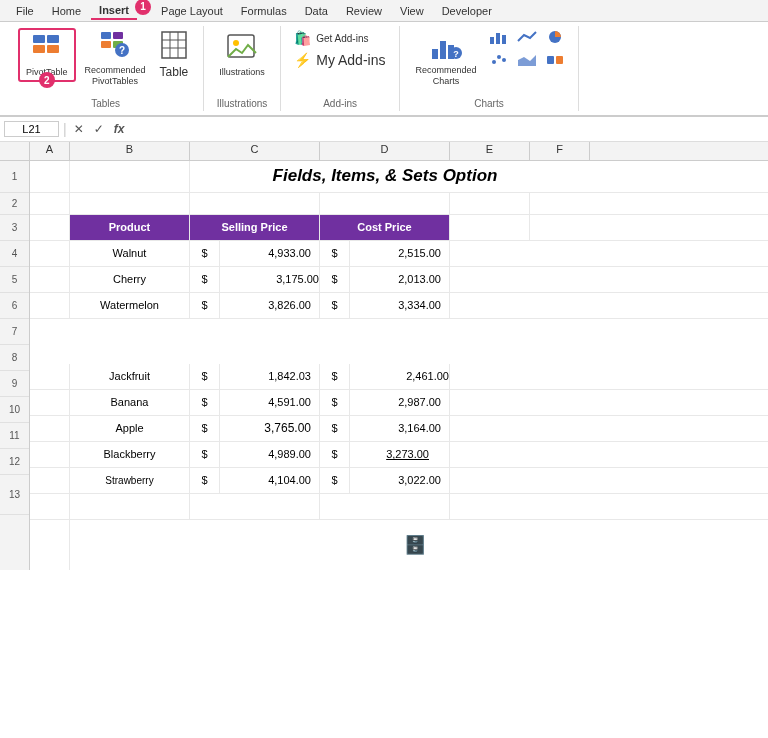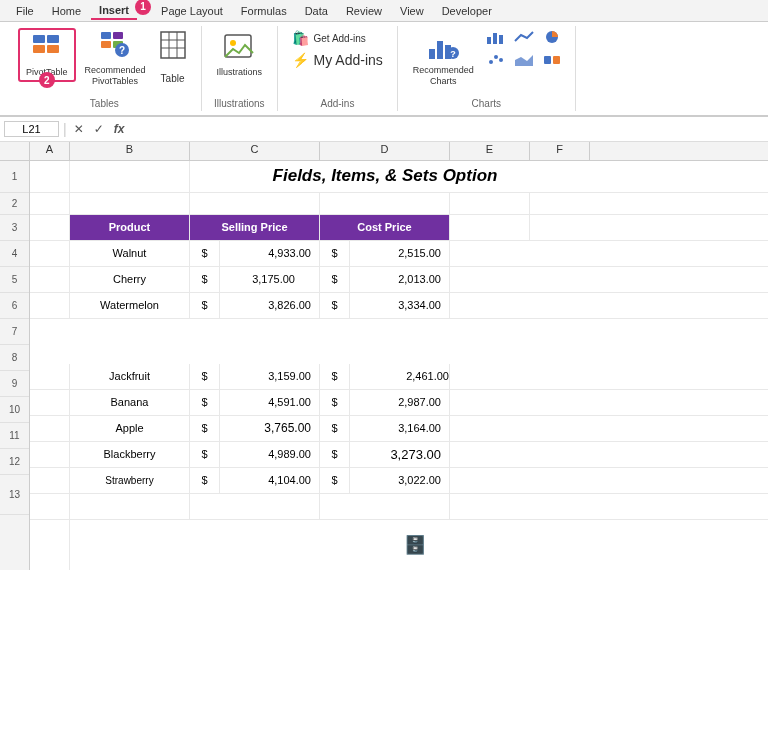--- a/index.html
+++ b/index.html
@@ -56,21 +56,21 @@
       <div style="display:flex;flex-direction:column;align-items:center;cursor:pointer;padding:3px 5px;border-radius:2px;">
         <span style="font-size:22px;line-height:1.1;">
           <svg width="26" height="28" viewBox="0 0 26 28" fill="none">
             <rect x="1" y="1" width="24" height="26" fill="none" stroke="#555" stroke-width="1.5"></rect>
             <line x1="1" y1="9" x2="25" y2="9" stroke="#555" stroke-width="1"></line>
             <line x1="9" y1="1" x2="9" y2="27" stroke="#555" stroke-width="1"></line>
             <line x1="17" y1="1" x2="17" y2="27" stroke="#555" stroke-width="1"></line>
             <line x1="1" y1="17" x2="25" y2="17" stroke="#555" stroke-width="1"></line>
           </svg>
         </span>
-        <span style="font-size:10px;color:#333;text-align:center;margin-top:9px;">Table</span>
+        <span style="font-size:12px;color:#333;text-align:center;margin-top:1px;">Table</span>
       </div>
     </div>
     <div style="font-size:10px;color:#666;margin-top:8px;text-align:center;">Tables</div>
   </div>
 
   <div style="display:flex;flex-direction:column;align-items:center;padding:2px 10px;border-right:1px solid #ddd;">
     <div style="display:flex;gap:4px;align-items:flex-start;flex:1;">
       <div style="display:flex;flex-direction:column;align-items:center;cursor:pointer;padding:3px 5px;border-radius:2px;">
         <span style="font-size:24px;line-height:1.1;">
           <svg width="32" height="30" viewBox="0 0 32 30" fill="none">
@@ -239,41 +239,41 @@
         <div style="width:100px;border-right:1px solid #e8e8e8;display:flex;align-items:center;justify-content:flex-end;padding-right:8px;font-size:11px;">4,933.00</div>
         <div style="width:30px;border-right:1px solid #e8e8e8;display:flex;align-items:center;justify-content:center;font-size:11px;">$</div>
         <div style="width:100px;border-right:1px solid #e8e8e8;display:flex;align-items:center;justify-content:flex-end;padding-right:8px;font-size:11px;">2,515.00</div>
         <div style="width:80px;"></div>
       </div>
 
       <div style="display:flex;border-bottom:1px solid #e8e8e8;height:26px;">
         <div style="width:40px;border-right:1px solid #e8e8e8;"></div>
         <div style="width:120px;border-right:1px solid #e8e8e8;display:flex;align-items:center;justify-content:center;font-size:11px;">Cherry</div>
         <div style="width:30px;border-right:1px solid #e8e8e8;display:flex;align-items:center;justify-content:center;font-size:11px;">$</div>
-        <div style="width:100px;border-right:1px solid #e8e8e8;display:flex;align-items:center;justify-content:flex-end;padding-right:24px;font-size:11px;">3,175.00</div>
+        <div style="width:100px;border-right:1px solid #e8e8e8;display:flex;align-items:center;justify-content:flex-end;padding-right:0;font-size:11px;">3,175.00</div>
         <div style="width:30px;border-right:1px solid #e8e8e8;display:flex;align-items:center;justify-content:center;font-size:11px;">$</div>
         <div style="width:100px;border-right:1px solid #e8e8e8;display:flex;align-items:center;justify-content:flex-end;padding-right:8px;font-size:11px;">2,013.00</div>
         <div style="width:80px;"></div>
       </div>
 
       <div style="display:flex;border-bottom:1px solid #e8e8e8;height:26px;">
         <div style="width:40px;border-right:1px solid #e8e8e8;"></div>
         <div style="width:120px;border-right:1px solid #e8e8e8;display:flex;align-items:center;justify-content:center;font-size:11px;">Watermelon</div>
         <div style="width:30px;border-right:1px solid #e8e8e8;display:flex;align-items:center;justify-content:center;font-size:11px;">$</div>
         <div style="width:100px;border-right:1px solid #e8e8e8;display:flex;align-items:center;justify-content:flex-end;padding-right:8px;font-size:11px;">3,826.00</div>
         <div style="width:30px;border-right:1px solid #e8e8e8;display:flex;align-items:center;justify-content:center;font-size:11px;">$</div>
         <div style="width:100px;border-right:1px solid #e8e8e8;display:flex;align-items:center;justify-content:flex-end;padding-right:8px;font-size:11px;">3,334.00</div>
         <div style="width:80px;"></div>
       </div>
 
       <div style="display:flex;border-bottom:1px solid #e8e8e8;height:26px;margin-top:45px;">
         <div style="width:40px;border-right:1px solid #e8e8e8;"></div>
         <div style="width:120px;border-right:1px solid #e8e8e8;display:flex;align-items:center;justify-content:center;font-size:11px;">Jackfruit</div>
         <div style="width:30px;border-right:1px solid #e8e8e8;display:flex;align-items:center;justify-content:center;font-size:11px;">$</div>
-        <div style="width:100px;border-right:1px solid #e8e8e8;display:flex;align-items:center;justify-content:flex-end;padding-right:8px;font-size:11px;">3,159.00</div>
+        <div style="width:100px;border-right:1px solid #e8e8e8;display:flex;align-items:center;justify-content:flex-end;padding-right:8px;font-size:11px;">1,842.03</div>
         <div style="width:30px;border-right:1px solid #e8e8e8;display:flex;align-items:center;justify-content:center;font-size:11px;">$</div>
         <div style="width:100px;border-right:1px solid #e8e8e8;display:flex;align-items:center;justify-content:flex-end;font-size:11px;">2,461.00</div>
         <div style="width:80px;"></div>
       </div>
 
       <div style="display:flex;border-bottom:1px solid #e8e8e8;height:26px;">
         <div style="width:40px;border-right:1px solid #e8e8e8;"></div>
         <div style="width:120px;border-right:1px solid #e8e8e8;display:flex;align-items:center;justify-content:center;font-size:11px;">Banana</div>
         <div style="width:30px;border-right:1px solid #e8e8e8;display:flex;align-items:center;justify-content:center;font-size:11px;">$</div>
         <div style="width:100px;border-right:1px solid #e8e8e8;display:flex;align-items:center;justify-content:flex-end;padding-right:8px;font-size:11px;">4,591.00</div>
@@ -291,21 +291,21 @@
         <div style="width:100px;border-right:1px solid #e8e8e8;display:flex;align-items:center;justify-content:flex-end;padding-right:8px;font-size:11px;">3,164.00</div>
         <div style="width:80px;"></div>
       </div>
 
       <div style="display:flex;border-bottom:1px solid #e8e8e8;height:26px;">
         <div style="width:40px;border-right:1px solid #e8e8e8;"></div>
         <div style="width:120px;border-right:1px solid #e8e8e8;display:flex;align-items:center;justify-content:center;font-size:11px;">Blackberry</div>
         <div style="width:30px;border-right:1px solid #e8e8e8;display:flex;align-items:center;justify-content:center;font-size:11px;">$</div>
         <div style="width:100px;border-right:1px solid #e8e8e8;display:flex;align-items:center;justify-content:flex-end;padding-right:8px;font-size:11px;">4,989.00</div>
         <div style="width:30px;border-right:1px solid #e8e8e8;display:flex;align-items:center;justify-content:center;font-size:11px;">$</div>
-        <div style="width:100px;border-right:1px solid #e8e8e8;display:flex;align-items:center;justify-content:flex-end;padding-right:8px;font-size:13px;">3,273.00</div>
+        <div style="width:100px;border-right:1px solid #e8e8e8;display:flex;align-items:center;justify-content:flex-end;padding-right:20px;font-size:11px;text-decoration:underline;">3,273.00</div>
         <div style="width:80px;"></div>
       </div>
 
       <div style="display:flex;border-bottom:1px solid #e8e8e8;height:26px;">
         <div style="width:40px;border-right:1px solid #e8e8e8;"></div>
         <div style="width:120px;border-right:1px solid #e8e8e8;display:flex;align-items:center;justify-content:center;font-size:10px;">Strawberry</div>
         <div style="width:30px;border-right:1px solid #e8e8e8;display:flex;align-items:center;justify-content:center;font-size:11px;">$</div>
         <div style="width:100px;border-right:1px solid #e8e8e8;display:flex;align-items:center;justify-content:flex-end;padding-right:8px;font-size:11px;">4,104.00</div>
         <div style="width:30px;border-right:1px solid #e8e8e8;display:flex;align-items:center;justify-content:center;font-size:11px;">$</div>
         <div style="width:100px;border-right:1px solid #e8e8e8;display:flex;align-items:center;justify-content:flex-end;padding-right:8px;font-size:11px;">3,022.00</div>

